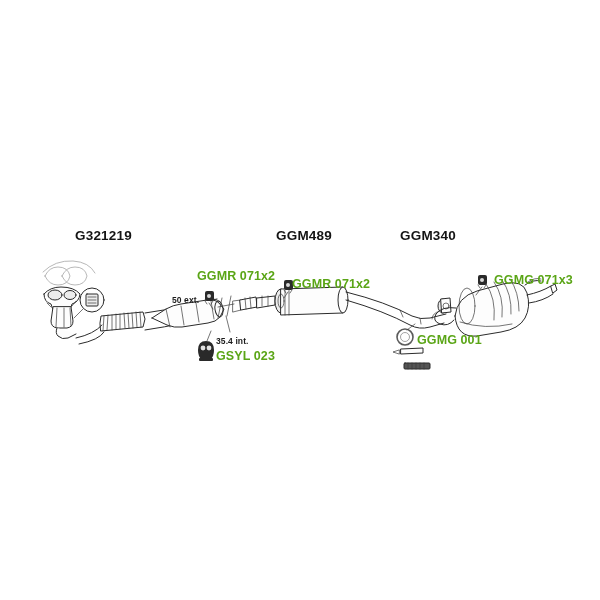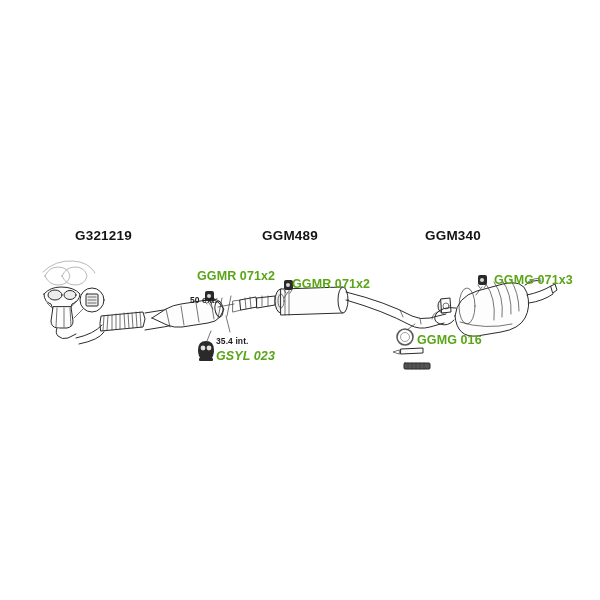--- a/index.html
+++ b/index.html
@@ -200,31 +200,31 @@
       <path class="ln-thin" d="M209 303 l4 6"></path>
       <path class="ln-thin" d="M288 292 l-4 6"></path>
       <path class="ln-thin" d="M482 287 l-6 8"></path>
       <path class="ln-thin" d="M407 330 l8 -6"></path>
       <path class="ln-thin" d="M207 341 l4 -10"></path>
     </g>
   </svg>
 
   <div class="lbl lbl-black" style="left:75px;top:229px;">G321219</div>
 
-  <div class="lbl lbl-black" style="left:262px;top:229px;">GGM489</div>
-
-  <div class="lbl lbl-black" style="left:425px;top:229px;text-align:center;">GGM340</div>
+  <div class="lbl lbl-black" style="left:276px;top:229px;">GGM489</div>
+
+  <div class="lbl lbl-black" style="left:400px;top:229px;text-align:center;">GGM340</div>
 
   <div class="lbl lbl-green" style="left:197px;top:270px;">GGMR 071x2</div>
 
   <div class="lbl lbl-green" style="left:292px;top:278px;">GGMR 071x2</div>
 
   <div class="lbl lbl-green" style="left:494px;top:274px;">GGMG 071x3</div>
 
-  <div class="lbl lbl-green" style="left:417px;top:334px;">GGMG 016</div>
-
-  <div class="lbl lbl-green" style="left:216px;top:350px;font-style:italic;">GSYL 023</div>
-
-  <div class="lbl lbl-dim" style="left:190px;top:296px;">50 ext.</div>
+  <div class="lbl lbl-green" style="left:417px;top:334px;">GGMG 001</div>
+
+  <div class="lbl lbl-green" style="left:216px;top:350px;">GSYL 023</div>
+
+  <div class="lbl lbl-dim" style="left:172px;top:296px;">50 ext.</div>
 
   <div class="lbl lbl-dim" style="left:216px;top:337px;">35.4 int.</div>
 
 </div>
 
 </body></html>

